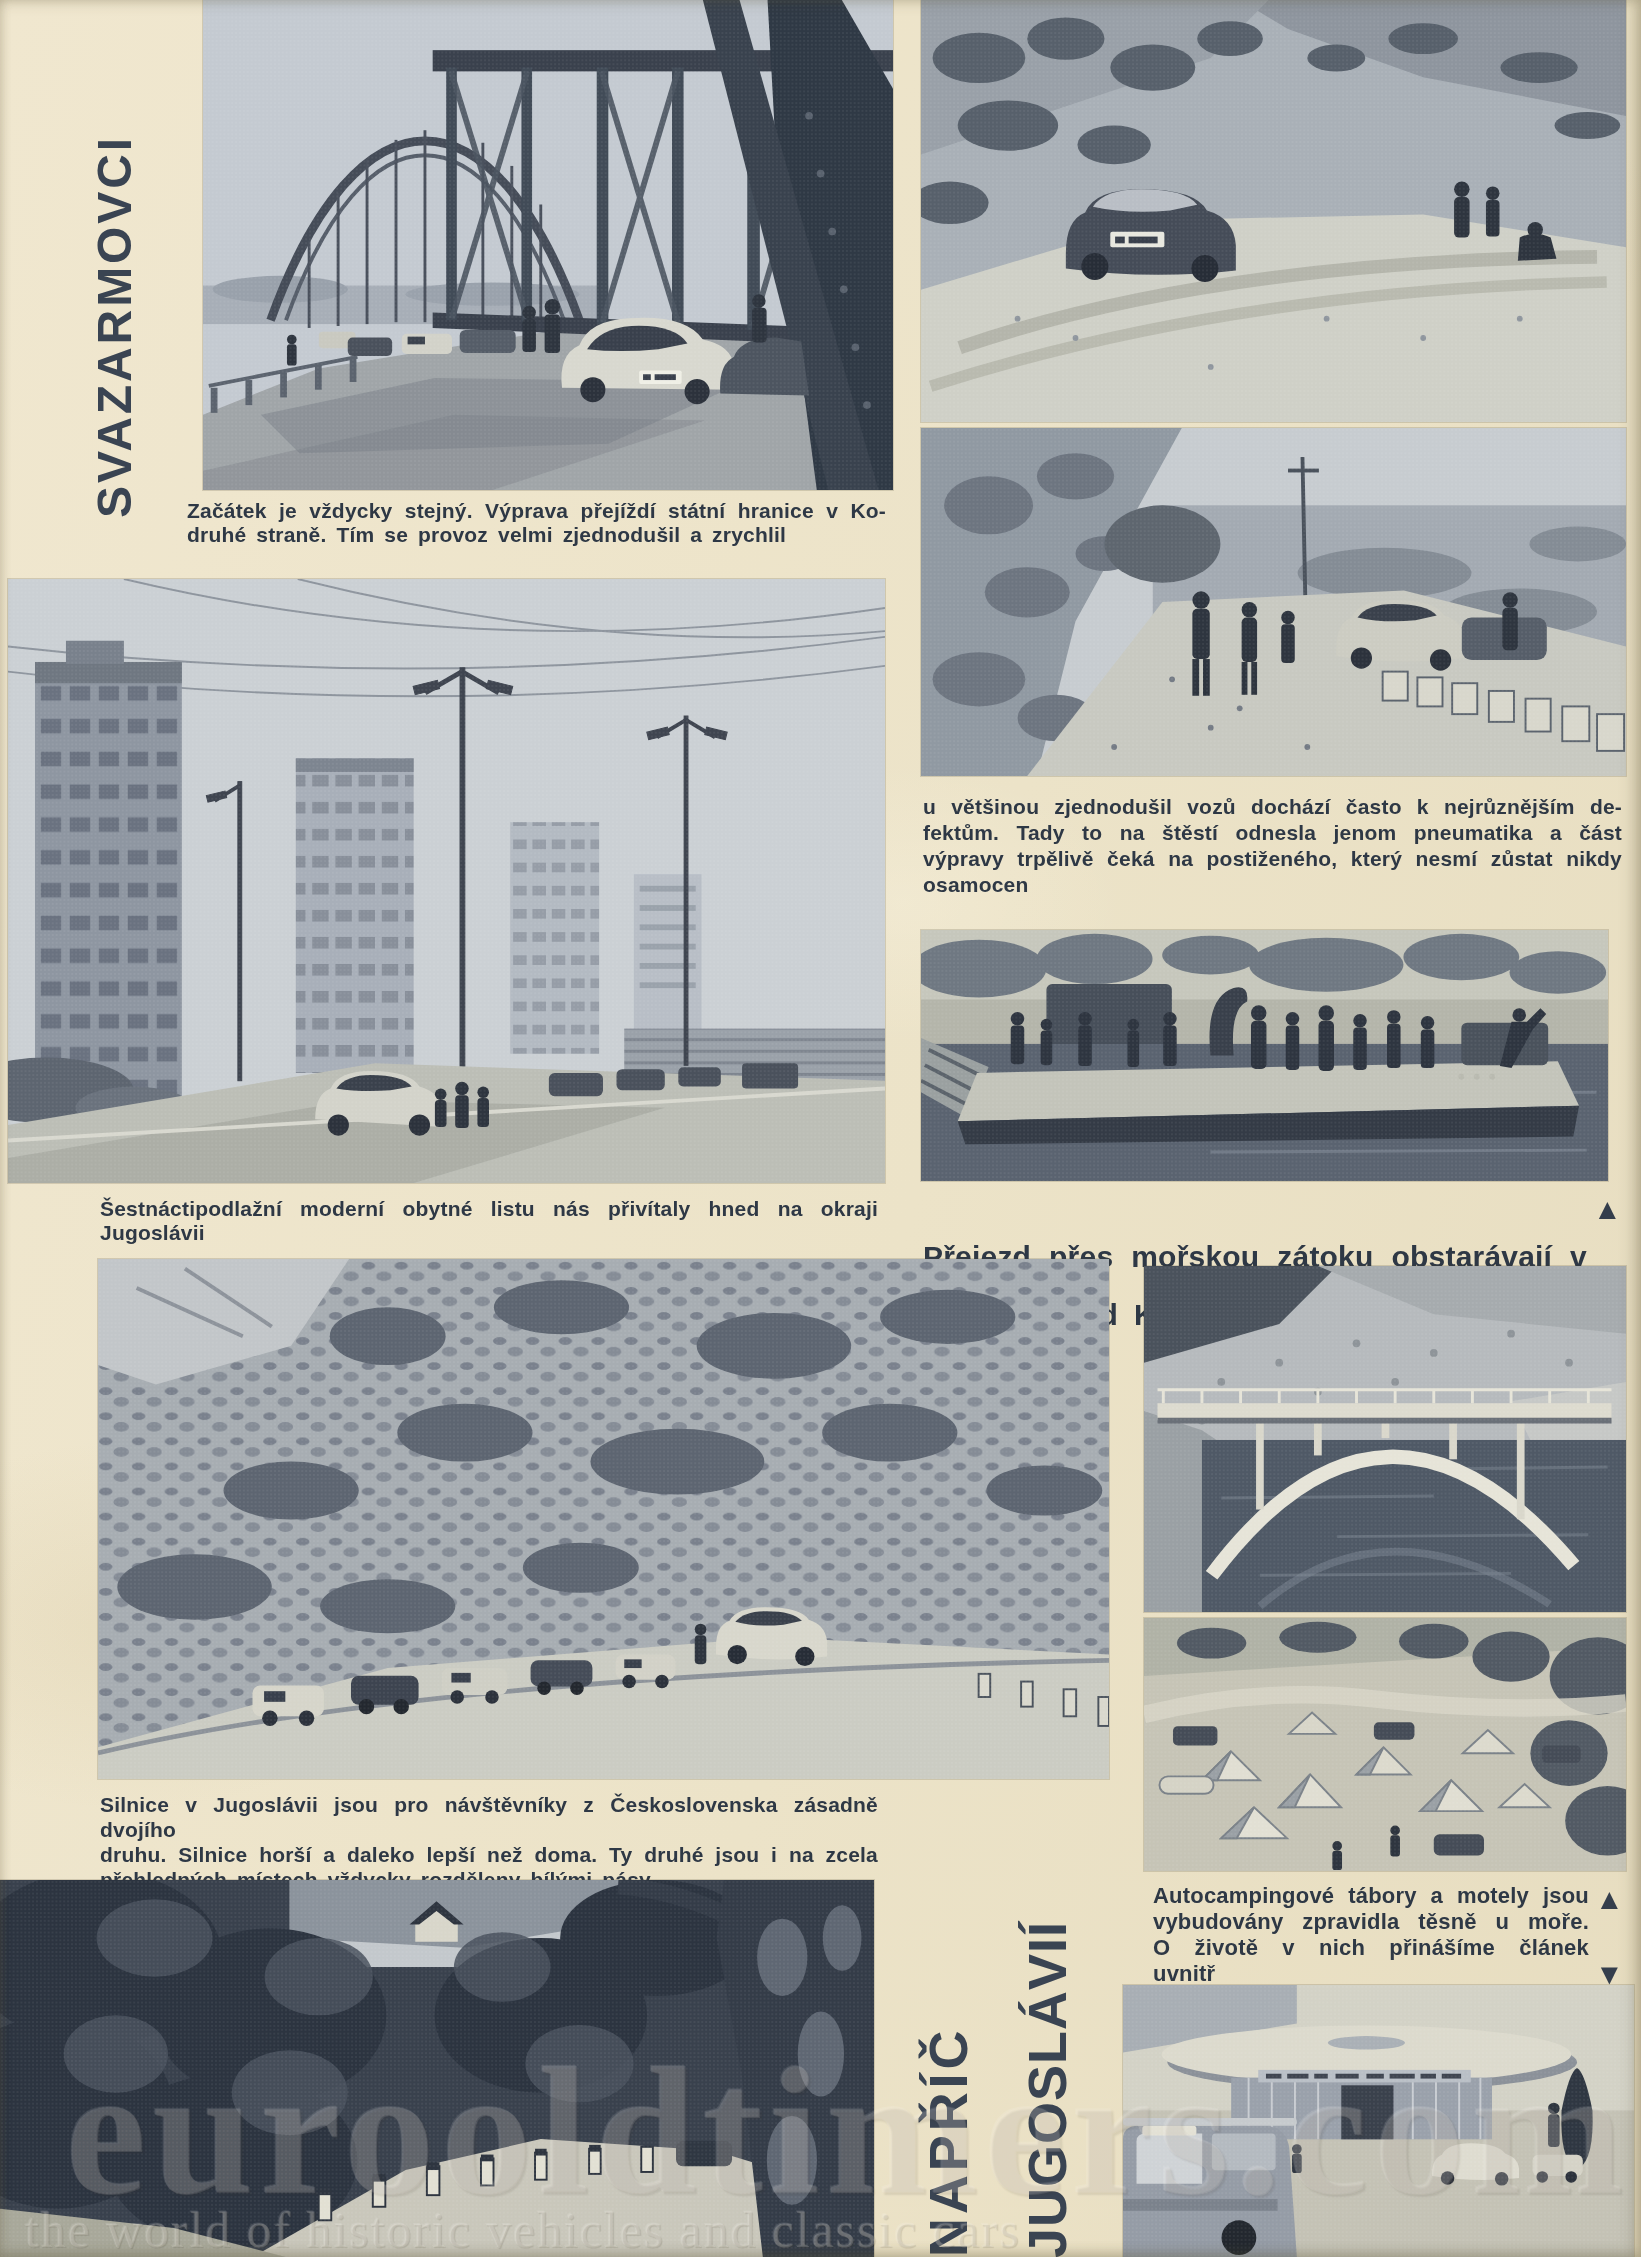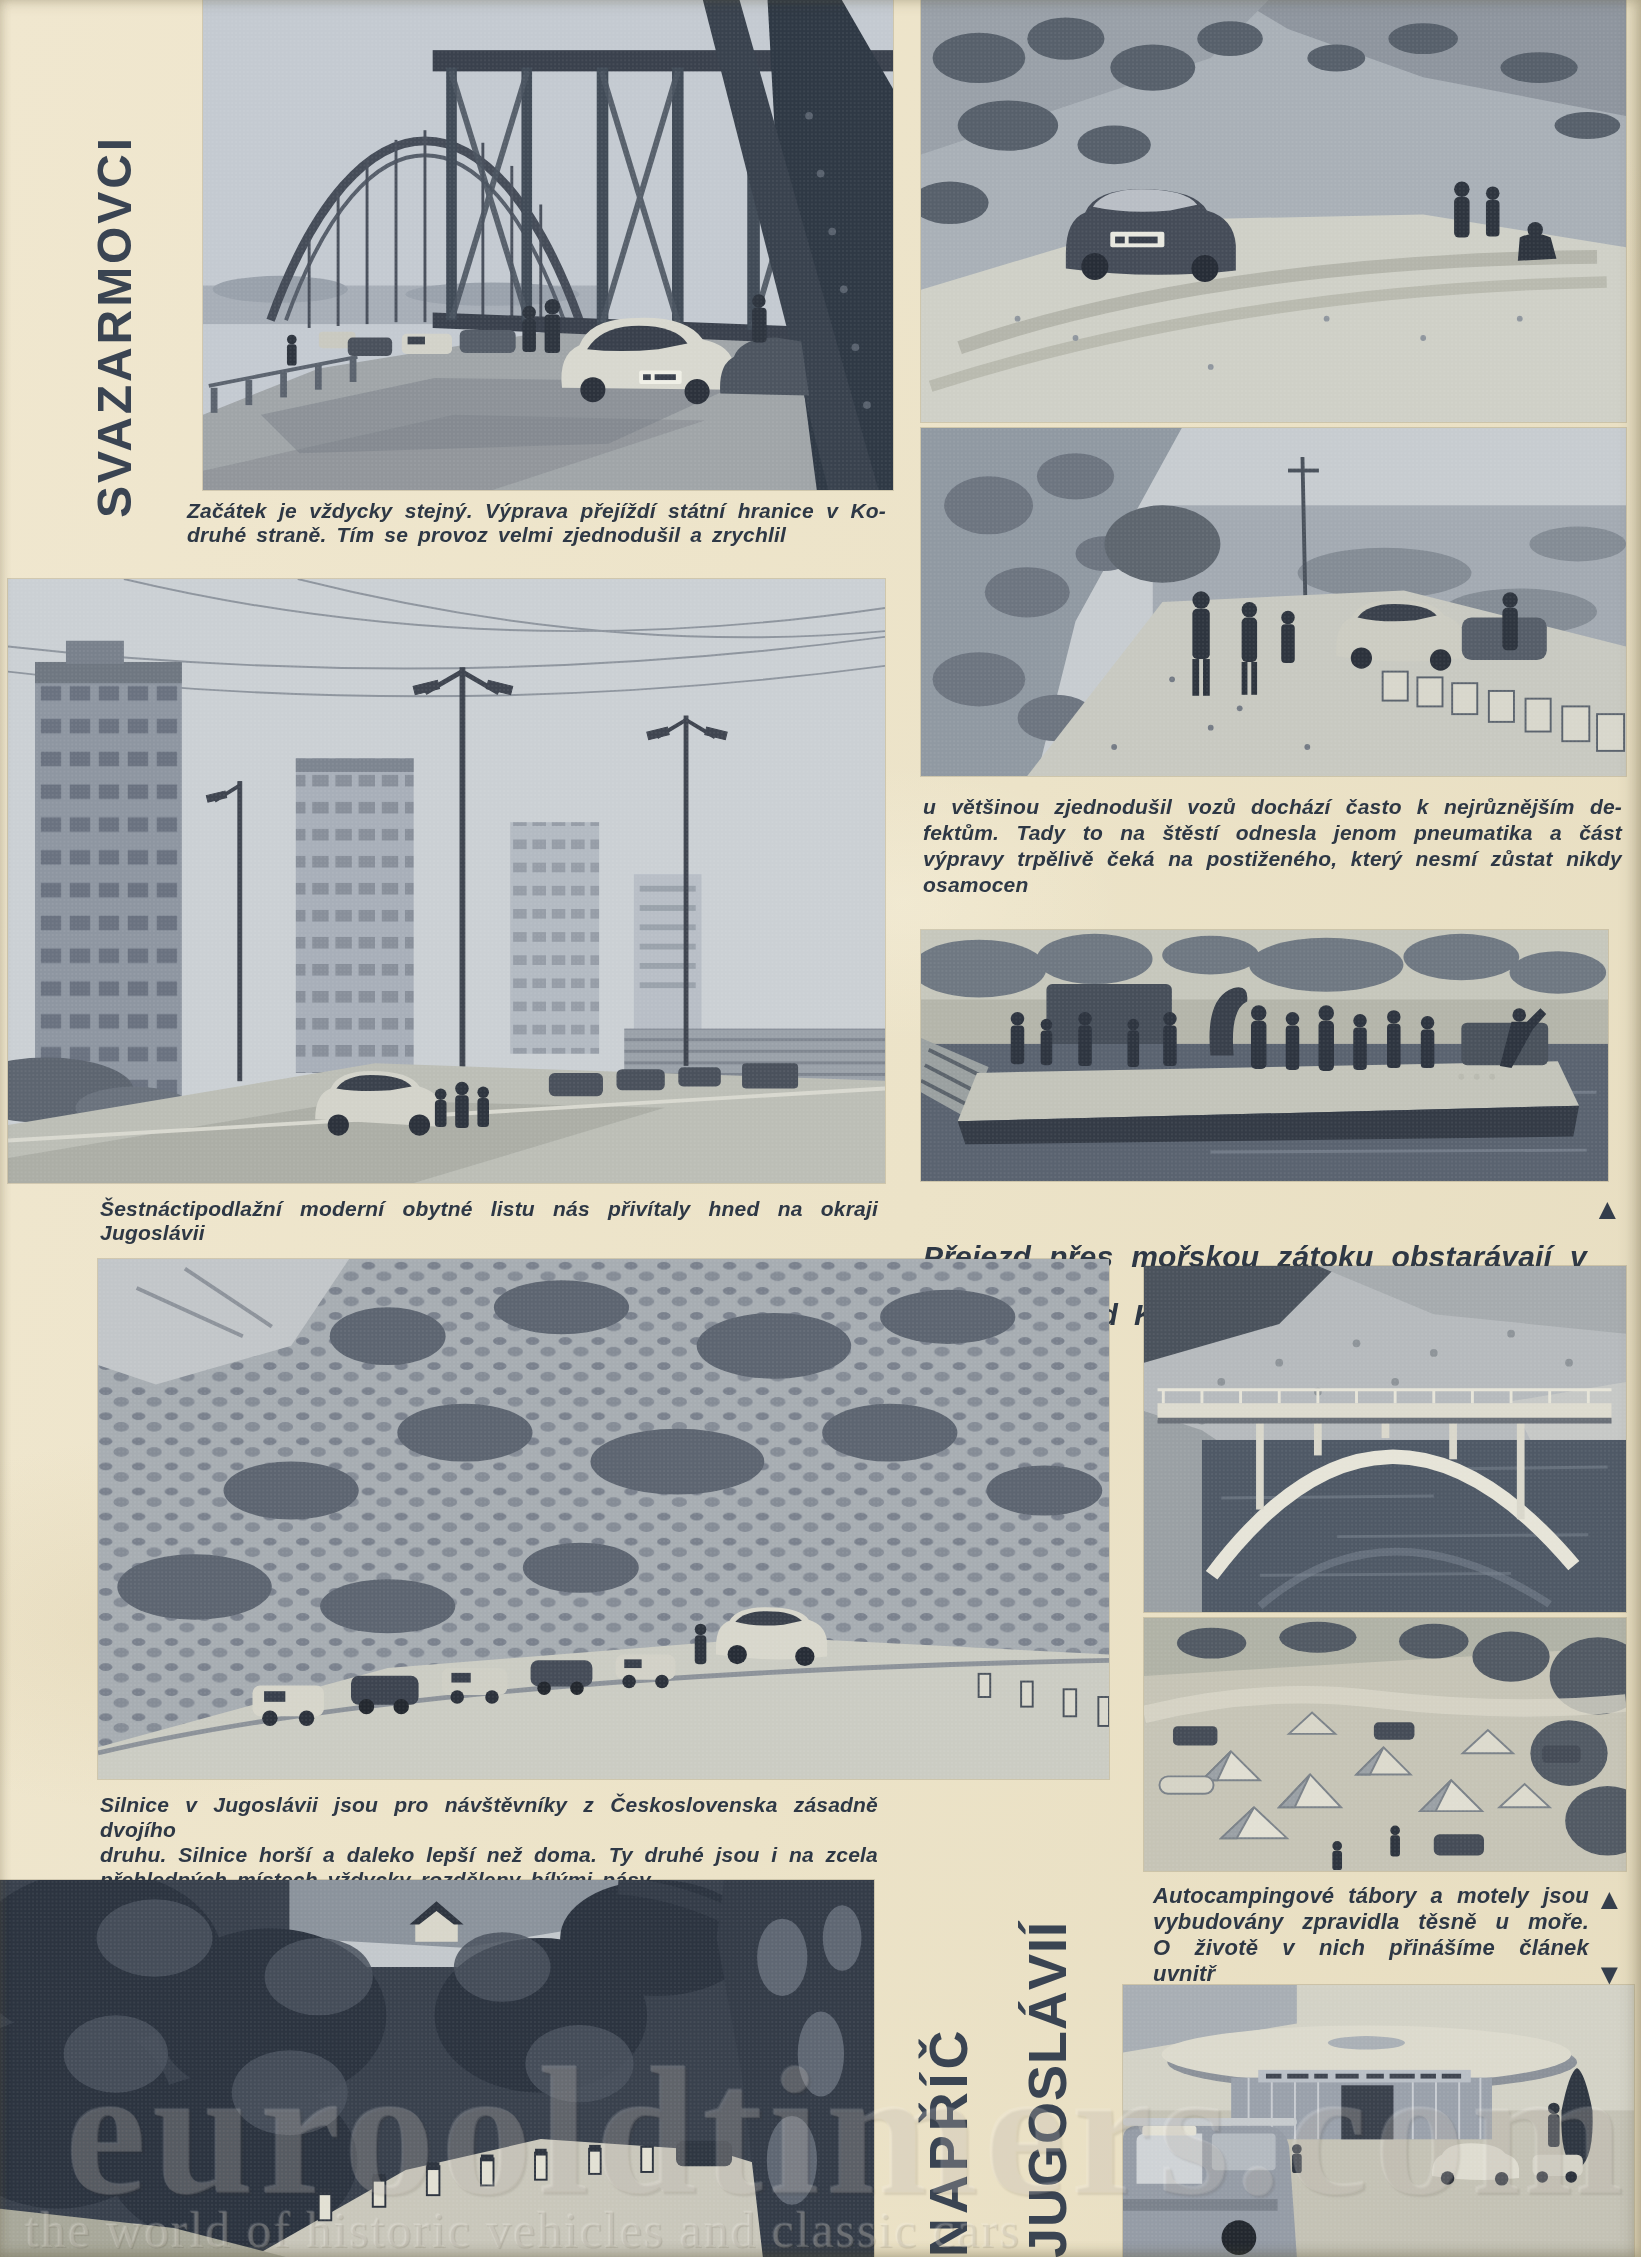--- a/index.html
+++ b/index.html
@@ -21,21 +21,21 @@
     box-shadow:0 0 0 1px rgba(70,65,45,.18);
   }
   .photo svg{display:block;width:100%;height:100%;}
   .photo::after{
     content:"";position:absolute;inset:0;pointer-events:none;
     background-image:radial-gradient(rgba(255,255,255,.06) 1px, transparent 1px);
     background-size:3.9px 3.9px;
   }
   .caption{
     position:absolute;color:#2e3845;font-weight:bold;
-    font-size:21px;line-height:24px;letter-spacing:0.2px;word-spacing:3.9px;font-style:italic;
+    font-size:21px;line-height:24px;letter-spacing:0.2px;word-spacing:3.9px;
   }
   .cap-line{text-align:justify;text-align-last:justify;}
   .cap-line:last-child{text-align-last:left;}
   .vtext{
     position:absolute;writing-mode:vertical-rl;transform:rotate(180deg);
     font-weight:bold;color:#3a4452;white-space:nowrap;
   }
   .marker{position:absolute;color:#343e4c;font-size:29px;line-height:29px;}
   .wm-brand{
     position:absolute;left:17.4px;top:2026px;width:1612px;overflow:hidden;white-space:nowrap;

